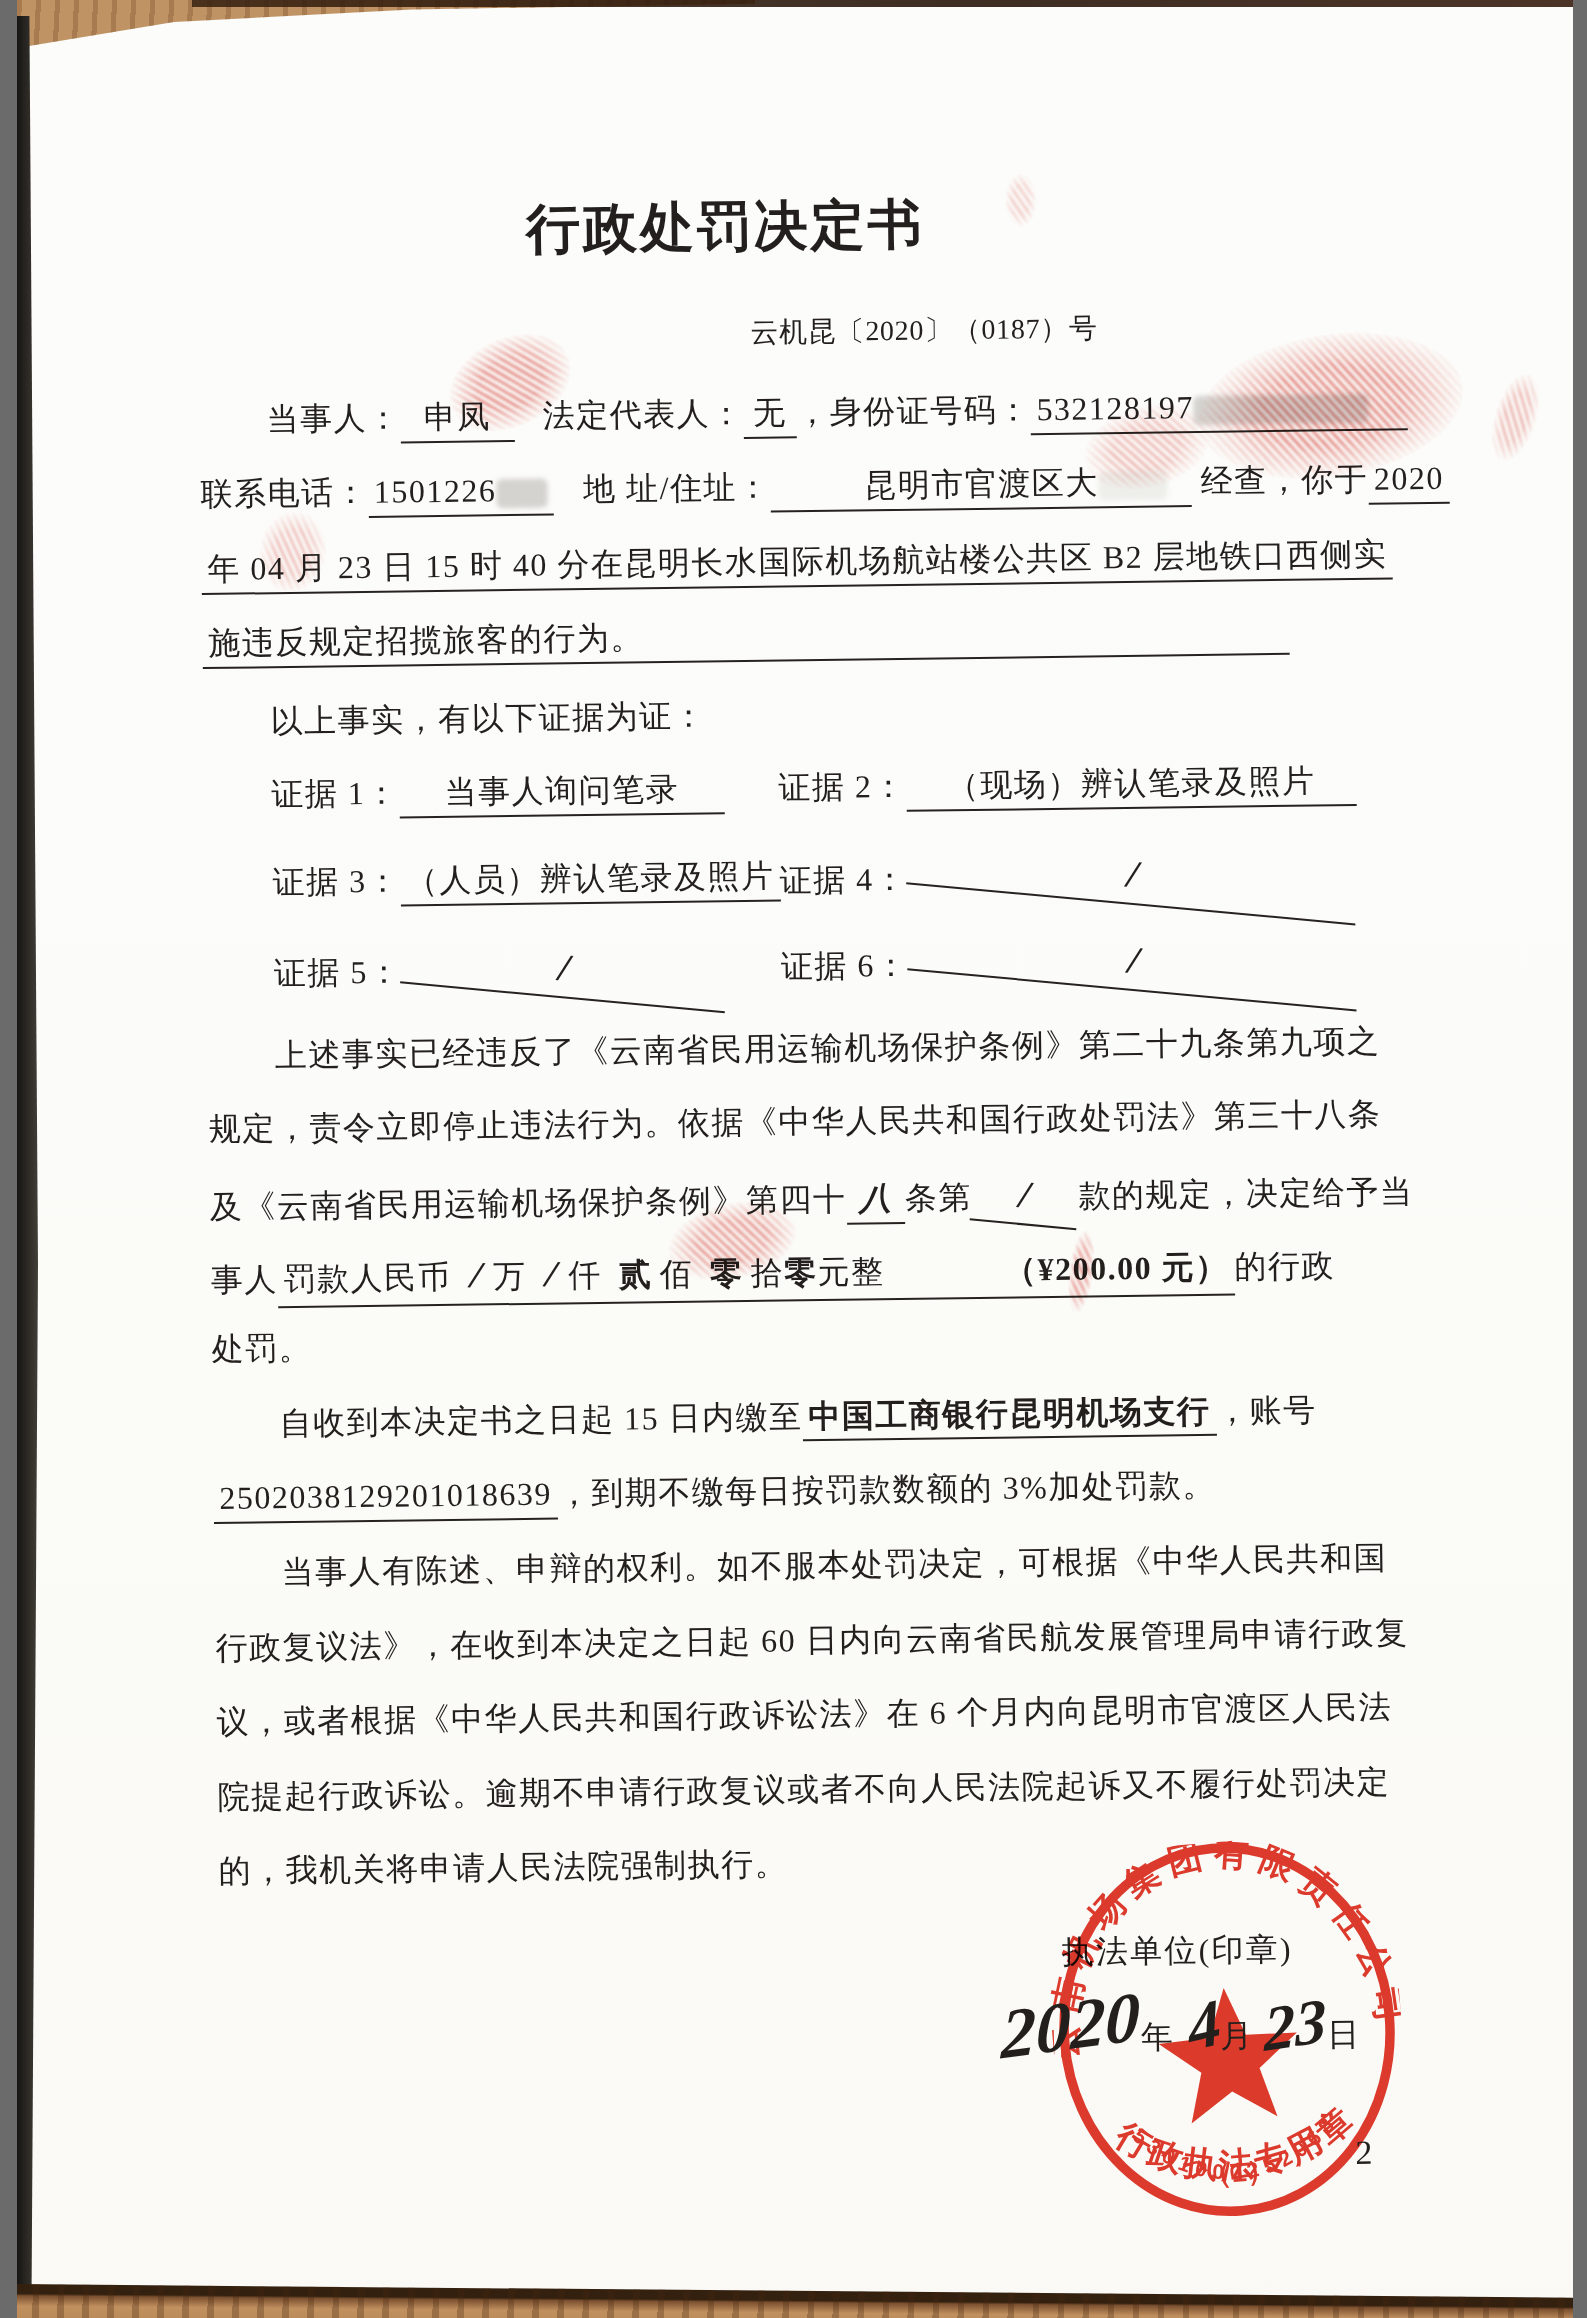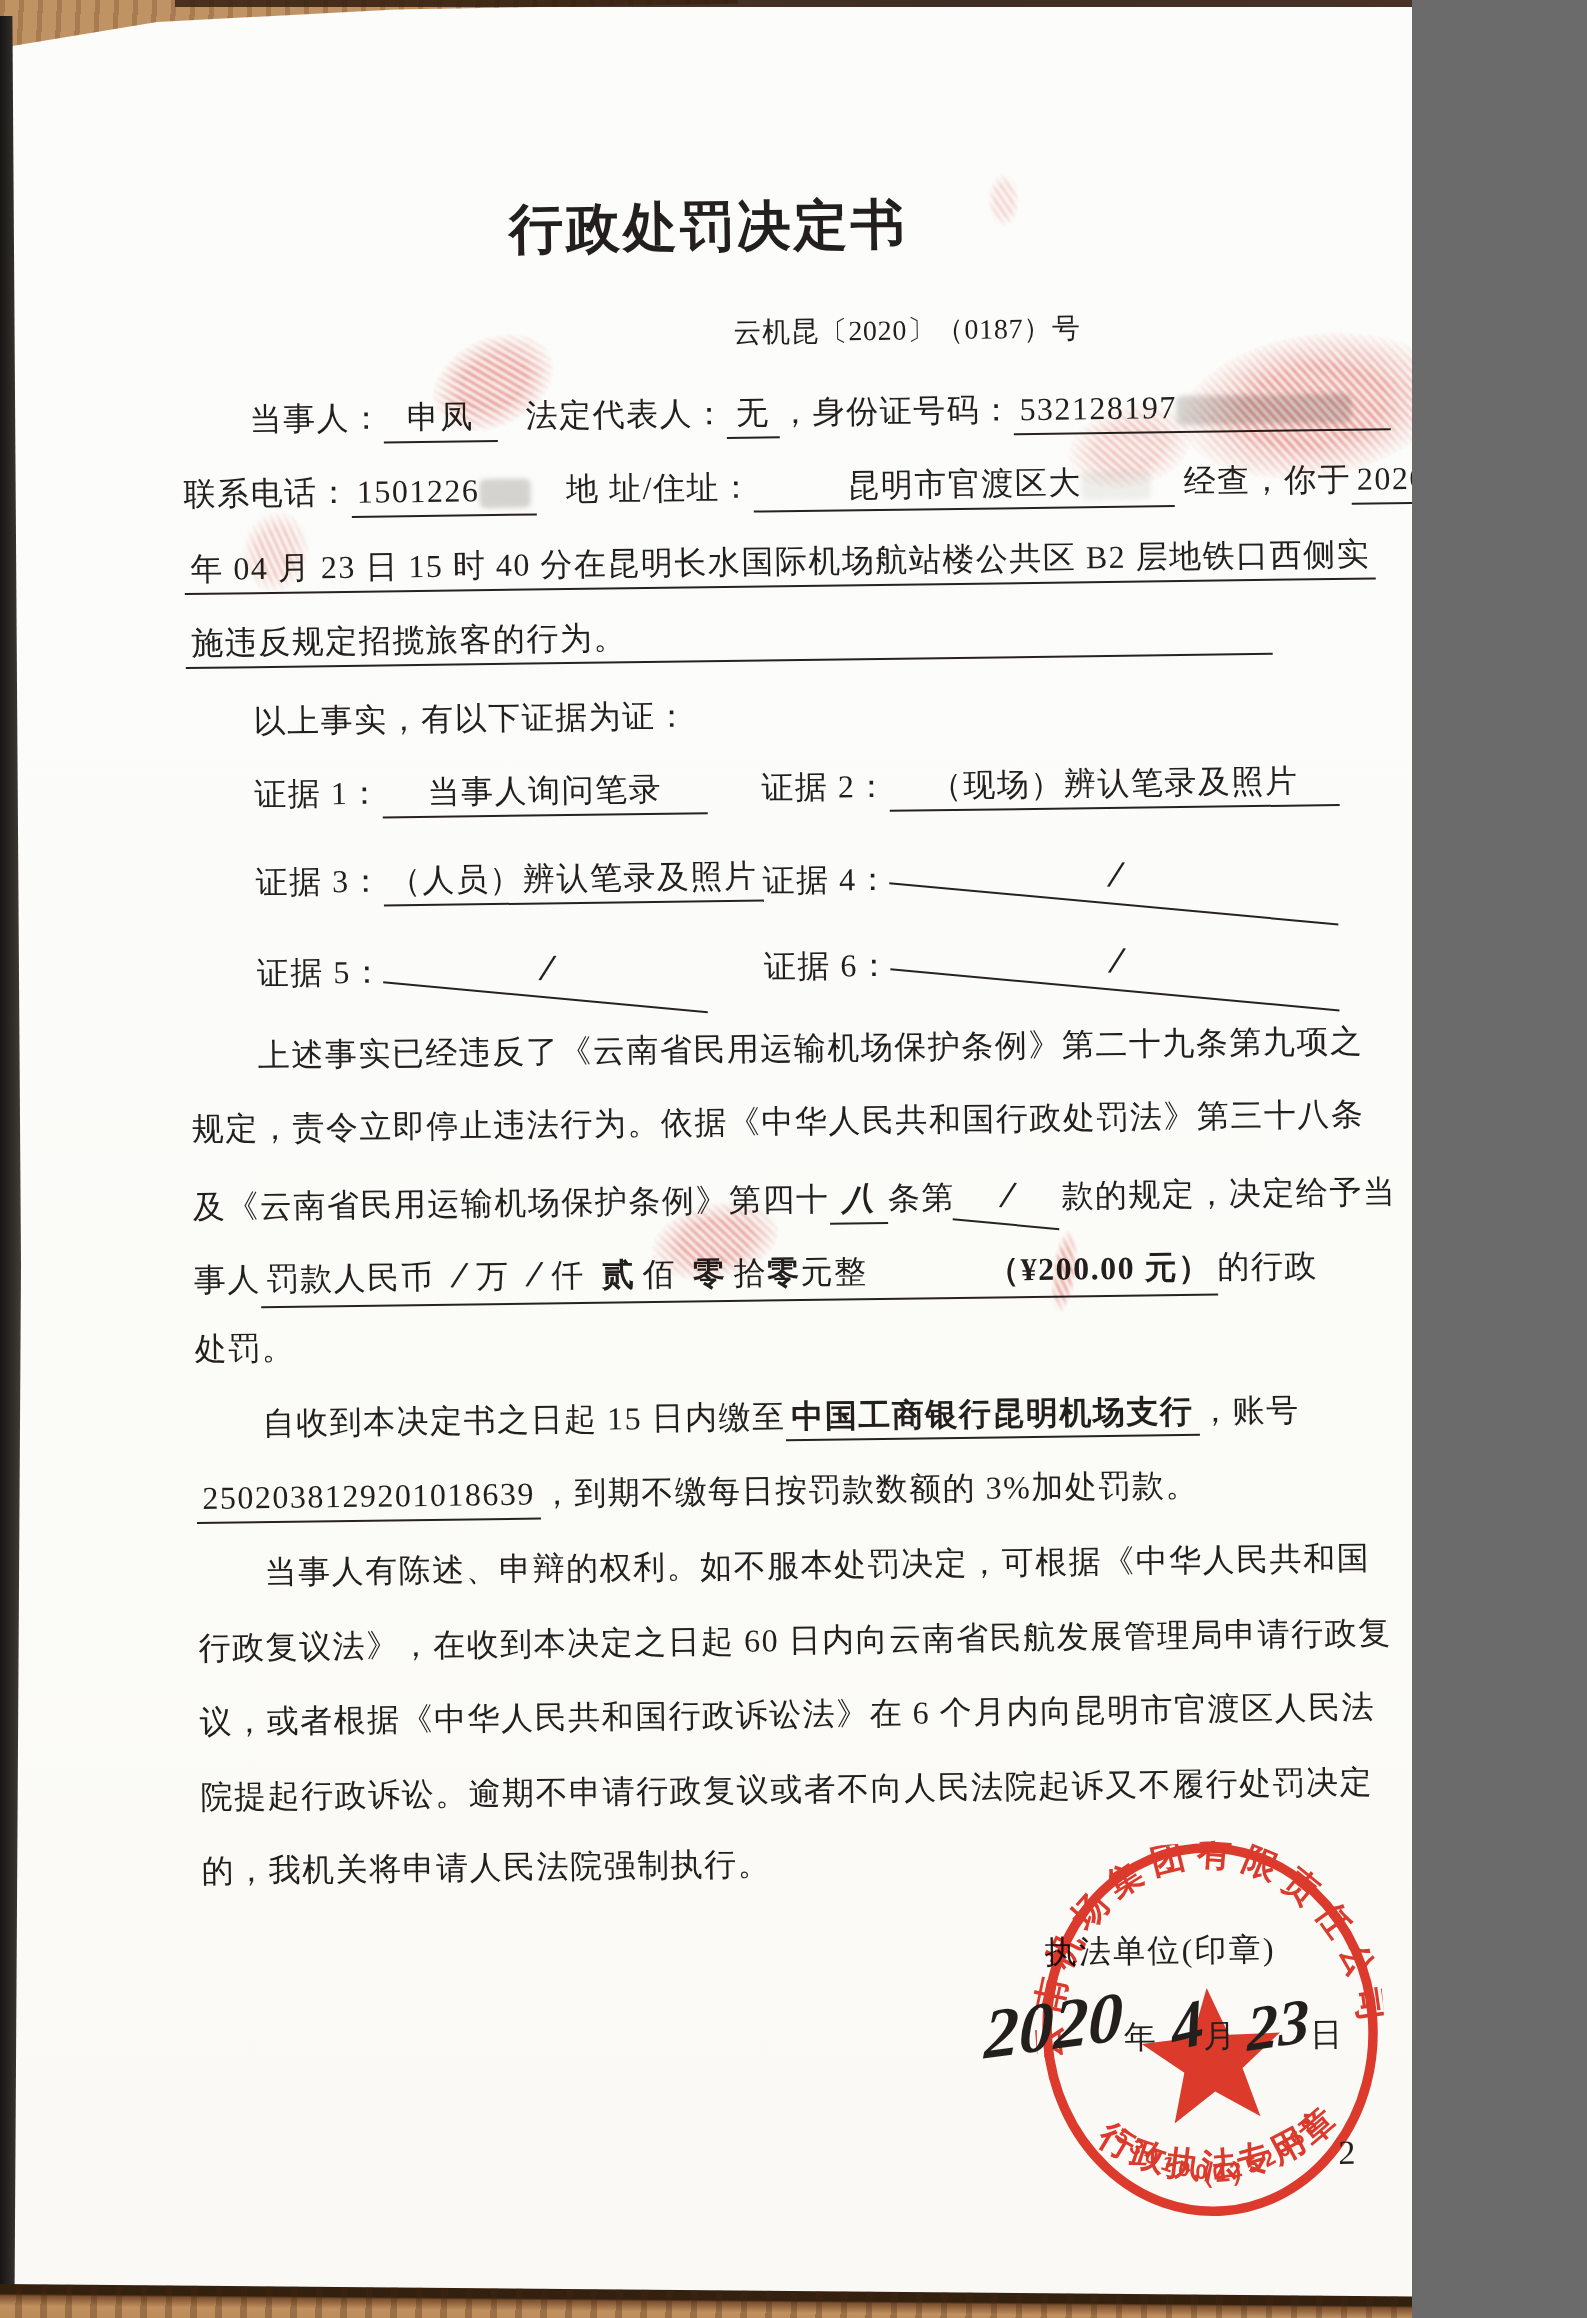--- a/index.html
+++ b/index.html
@@ -1,18 +1,18 @@
 <!DOCTYPE html>
 <html style="font-size:11.7px"><head>
 <meta charset="utf-8">
 <style>
   html,body{margin:0;padding:0;background:#6b6b6b;}
-  .page{position:relative;width:1412px;height:2319px;overflow:hidden;
+  .page{position:relative;width:1556px;height:2319px;overflow:hidden;
         background:linear-gradient(180deg,#fcfcfa 0%,#fbfbf8 60%,#faf9f6 100%);
-        font-family:"Liberation Serif","DejaVu Serif",serif;color:#221f1d;}
+        font-family:"Liberation Serif","DejaVu Serif",serif;color:#221f1d;margin-left:17px;}
   
   .wood-top{position:absolute;left:0;top:0;width:738px;height:61px;
      background:linear-gradient(96deg,#c9a173 0%,#b0függ 0,#b98a57 38%,#d9b384 66%,#a87d4d 100%);
      background-color:#c09365;
      clip-path:polygon(0 0,738px 0,738px 3.7px,395px 9.5px,157px 22px,0 48px);}
   .wood-top .grain{position:absolute;inset:0;
      background:repeating-linear-gradient(93deg,rgba(122,78,42,.35) 0 5.1px,rgba(0,0,0,0) 5.1px 19px);}
   .edge-top-line{position:absolute;left:175px;top:0;width:1412px;height:6.6px;
      background:linear-gradient(90deg,#3a2413,#241106 55%,#35190a);opacity:.88;}
   .edge-left{position:absolute;left:0;top:16px;width:25px;height:2272px;

